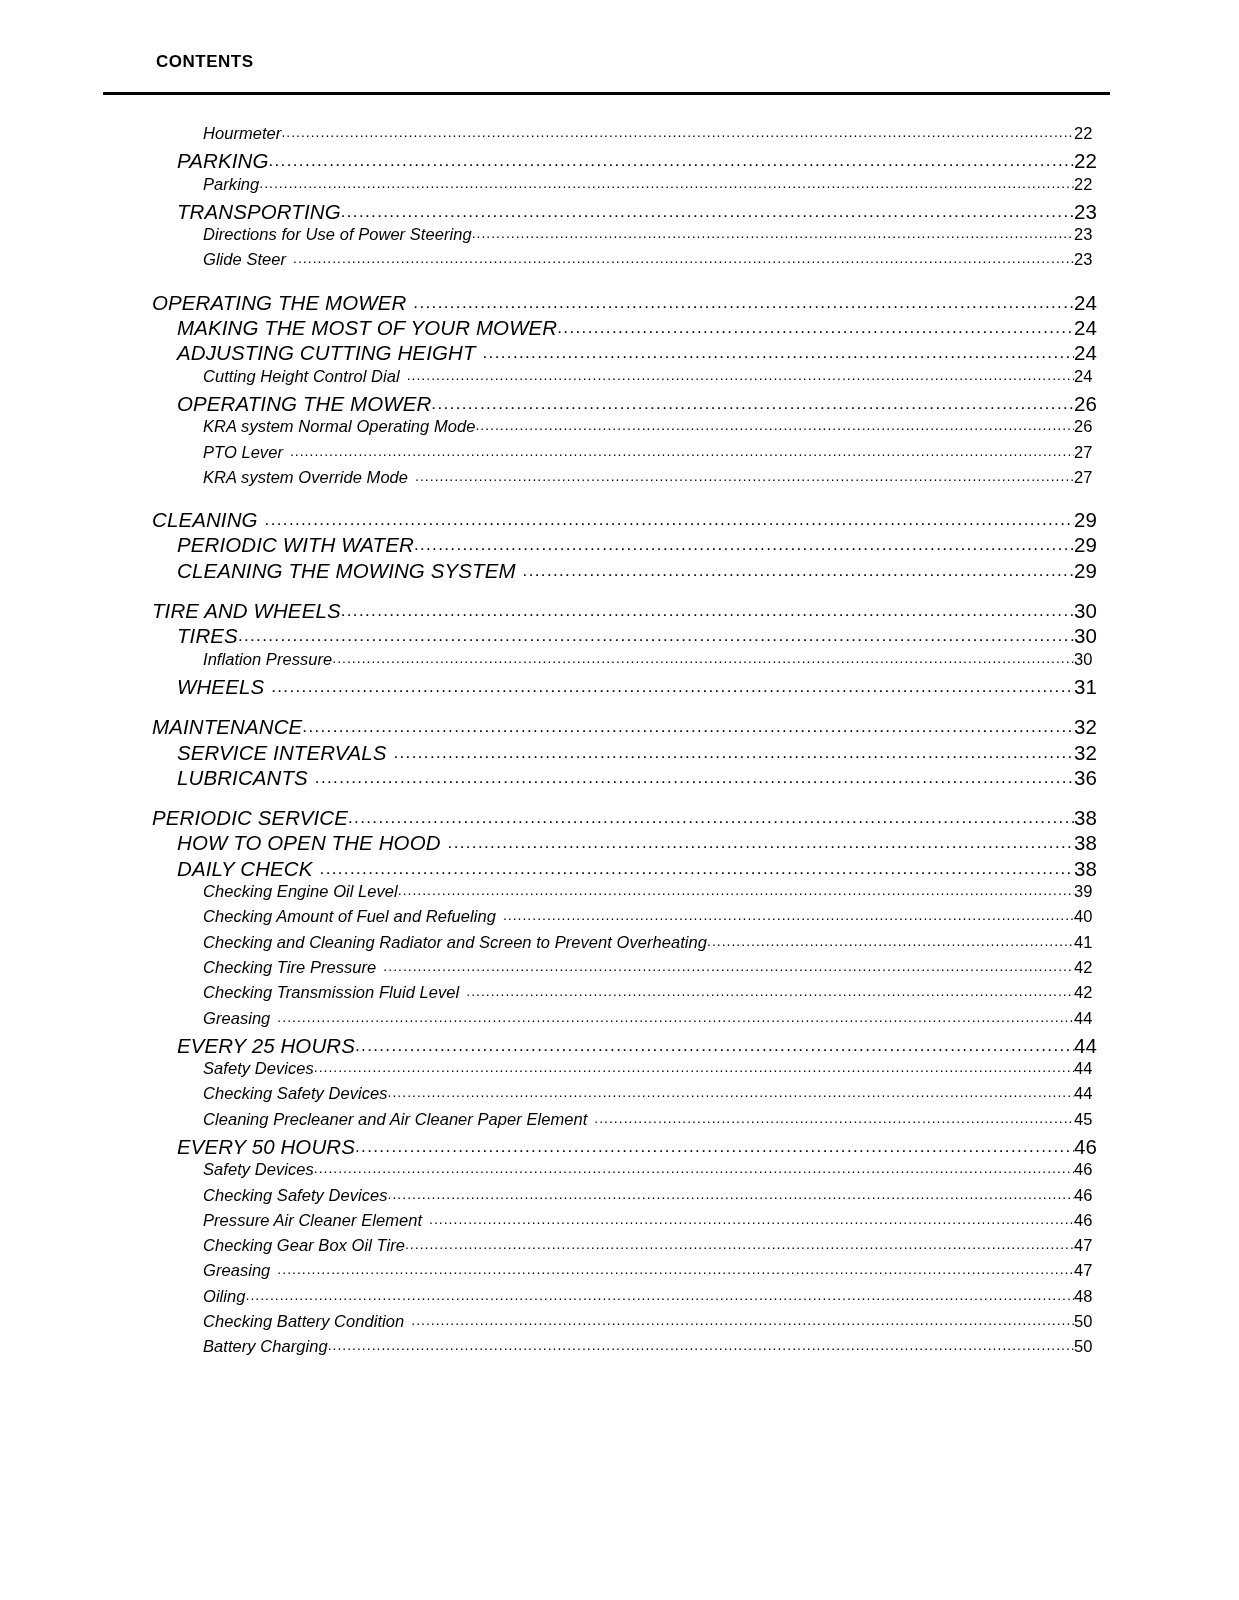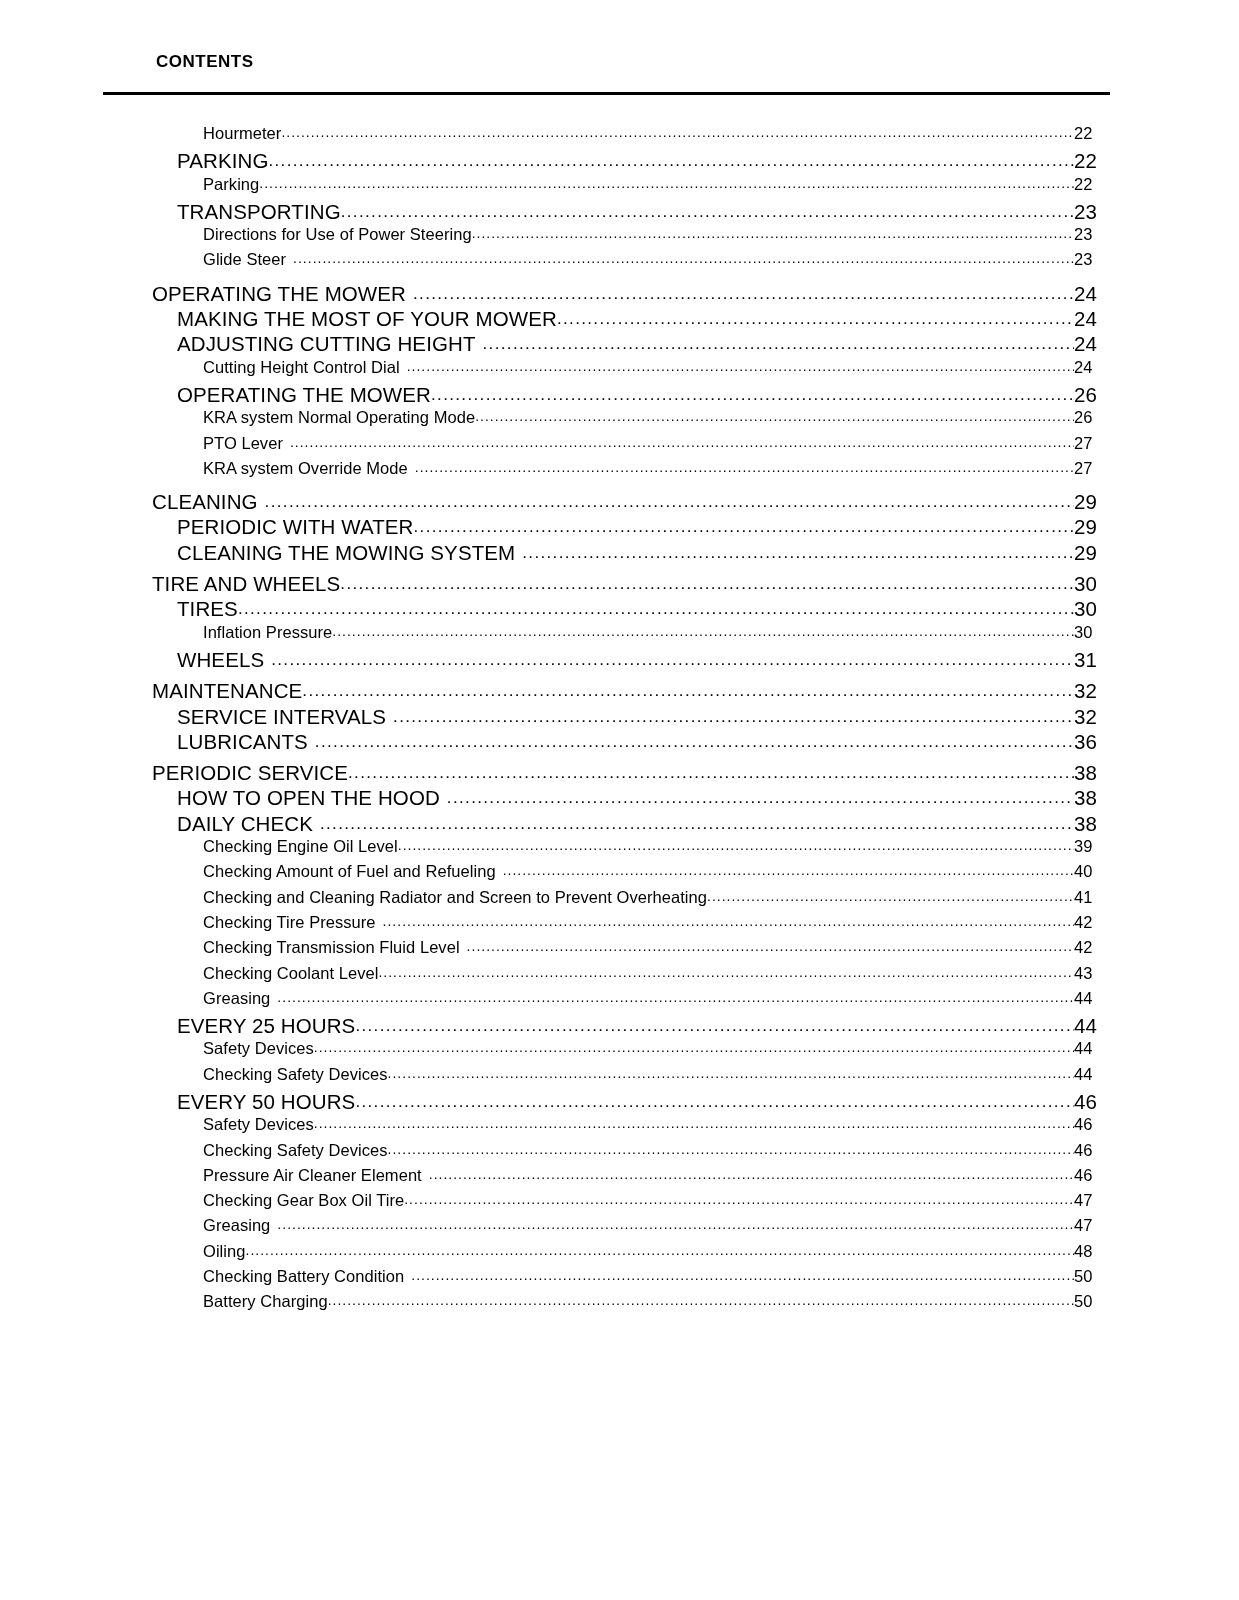--- a/index.html
+++ b/index.html
@@ -46,34 +46,35 @@
     position: absolute;
     left: 0;
     top: 124px;
     width: 1239px;
   }
 
   .toc-group {
     
   }
   .toc-group.spaced {
-    margin-top: 6px;
+    margin-top: 15px;
   }
 
   .toc-row {
     display: flex;
     align-items: baseline;
     height: 25.3px;
     box-sizing: border-box;
     padding-right: 135px;
     white-space: nowrap;
   }
 
   .toc-label {
     flex: 0 0 auto;
+    font-style: italic;
   }
   .toc-leader {
     flex: 1 1 auto;
     min-width: 6px;
     overflow: hidden;
     white-space: nowrap;
     margin: 0 0px;
     position: relative;
     top: -2px;
   }
@@ -280,45 +281,45 @@
         <div class="toc-row lv2 gap">
           <span class="toc-label">Checking Tire Pressure</span>
           <span class="toc-leader"></span>
           <span class="toc-page">42</span>
         </div>
         <div class="toc-row lv2 gap">
           <span class="toc-label">Checking Transmission Fluid Level</span>
           <span class="toc-leader"></span>
           <span class="toc-page">42</span>
         </div>
-        <div class="toc-row lv2">
-          <span class="toc-label">Checking Coolant Level</span>
-          <span class="toc-leader"></span>
-          <span class="toc-page">43</span>
-        </div>
         <div class="toc-row lv2 gap">
           <span class="toc-label">Greasing</span>
           <span class="toc-leader"></span>
           <span class="toc-page">44</span>
         </div>
         <div class="toc-row lv1">
           <span class="toc-label">EVERY 25 HOURS</span>
           <span class="toc-leader"></span>
           <span class="toc-page">44</span>
         </div>
         <div class="toc-row lv2">
           <span class="toc-label">Safety Devices</span>
           <span class="toc-leader"></span>
           <span class="toc-page">44</span>
         </div>
         <div class="toc-row lv2">
           <span class="toc-label">Checking Safety Devices</span>
           <span class="toc-leader"></span>
           <span class="toc-page">44</span>
         </div>
+        <div class="toc-row lv2 gap">
+          <span class="toc-label">Cleaning Precleaner and Air Cleaner Paper Element</span>
+          <span class="toc-leader"></span>
+          <span class="toc-page">45</span>
+        </div>
         <div class="toc-row lv1">
           <span class="toc-label">EVERY 50 HOURS</span>
           <span class="toc-leader"></span>
           <span class="toc-page">46</span>
         </div>
         <div class="toc-row lv2">
           <span class="toc-label">Safety Devices</span>
           <span class="toc-leader"></span>
           <span class="toc-page">46</span>
         </div>

